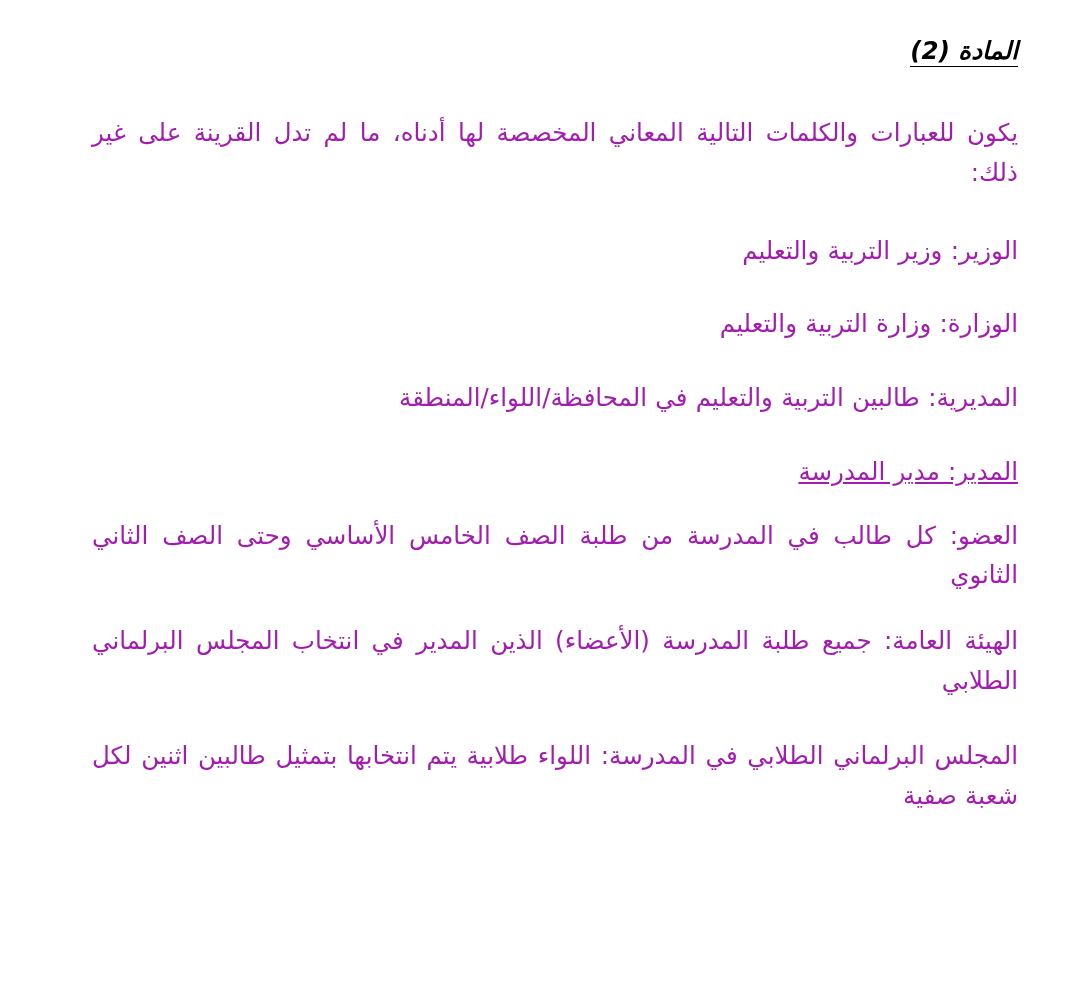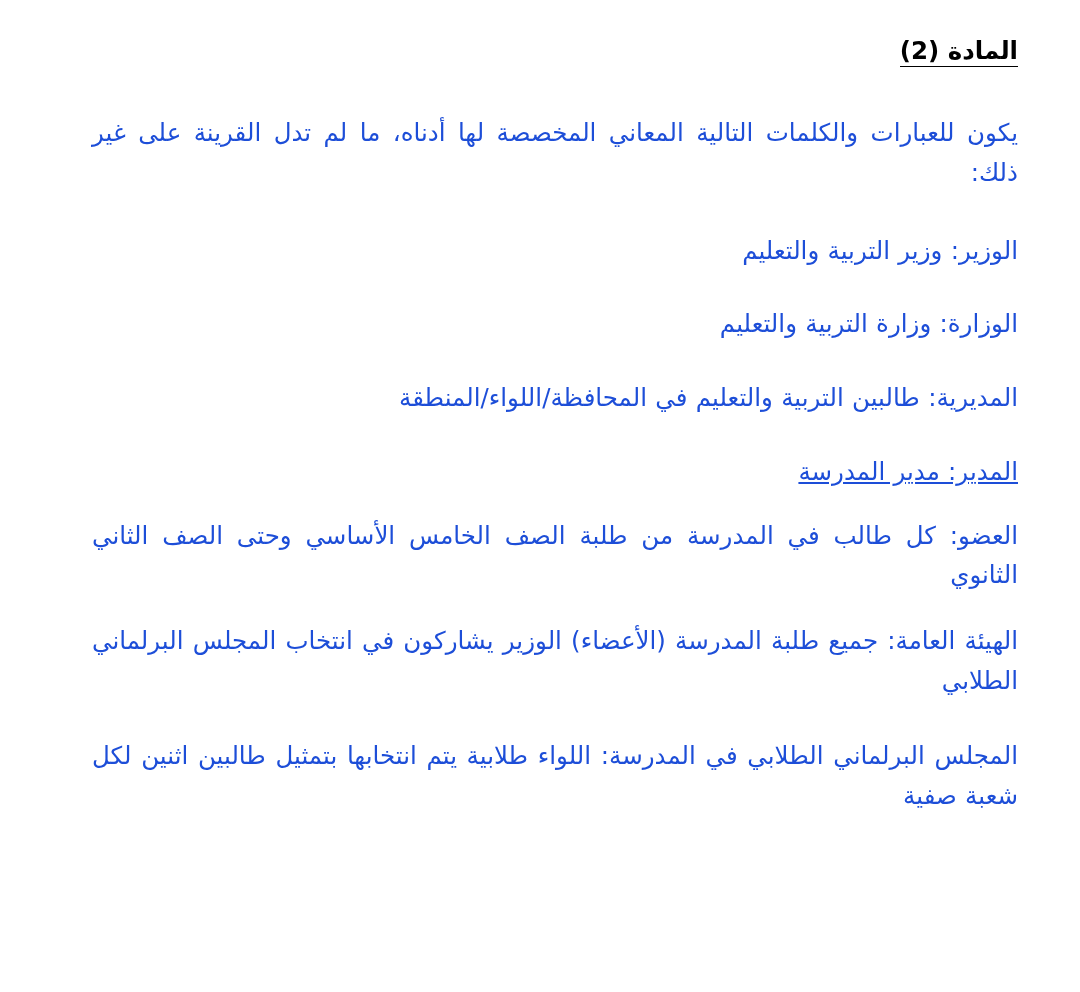--- a/index.html
+++ b/index.html
@@ -35,20 +35,21 @@
   }
 
   
   .article-title {
     font-size: 24.5px;
     line-height: 1.35;
     text-align: left;      
     direction: rtl;
     margin: 0 0 46px 0;
     white-space: nowrap;
+    font-style: italic;
   }
   .article-title .underlined {
     display: inline-block;
     border-bottom: 1.6px solid #000;
     padding-bottom: 1px;
     line-height: 1.2;
   }
   .title-row {
     display: flex;
     justify-content: flex-start; 
@@ -57,21 +58,21 @@
   
   .para {
     font-size: 24.5px;
     line-height: 1.62;
     margin: 0 0 34px 0;
     text-align: justify;
     text-justify: inter-word;
     text-align-last: right;
     direction: rtl;
     word-spacing: 0.5px;
-    color: #1d4ed8;
+    color: #a21caf;
   }
 
   
   .para.indent-1 { padding-left: 330px; }
   .para.indent-2 { padding-left: 255px; }
   .para.indent-3 { padding-left: 0px; }
 
   .para.lead { margin-bottom: 38px; }
 
   
@@ -96,18 +97,18 @@
 
     <p class="para indent-1 p-wizara">الوزارة: وزارة التربية والتعليم</p>
 
     <p class="para indent-2">المديرية: طالبين التربية والتعليم في المحافظة/اللواء/المنطقة</p>
 
 
     <p class="para indent-1 p-mudir">المدير: مدير المدرسة</p>
 
     <p class="para indent-3 p-odw">العضو: كل طالب في المدرسة من طلبة الصف الخامس الأساسي وحتى الصف الثاني الثانوي</p>
 
-    <p class="para indent-3 p-haya">الهيئة العامة: جميع طلبة المدرسة (الأعضاء) الوزير يشاركون في انتخاب المجلس البرلماني الطلابي</p>
+    <p class="para indent-3 p-haya">الهيئة العامة: جميع طلبة المدرسة (الأعضاء) الذين المدير في انتخاب المجلس البرلماني الطلابي</p>
 
     <p class="para indent-3">المجلس البرلماني الطلابي في المدرسة: اللواء طلابية يتم انتخابها بتمثيل طالبين اثنين لكل شعبة صفية</p>
 
   </div>
 </div>
 
 </body></html>

